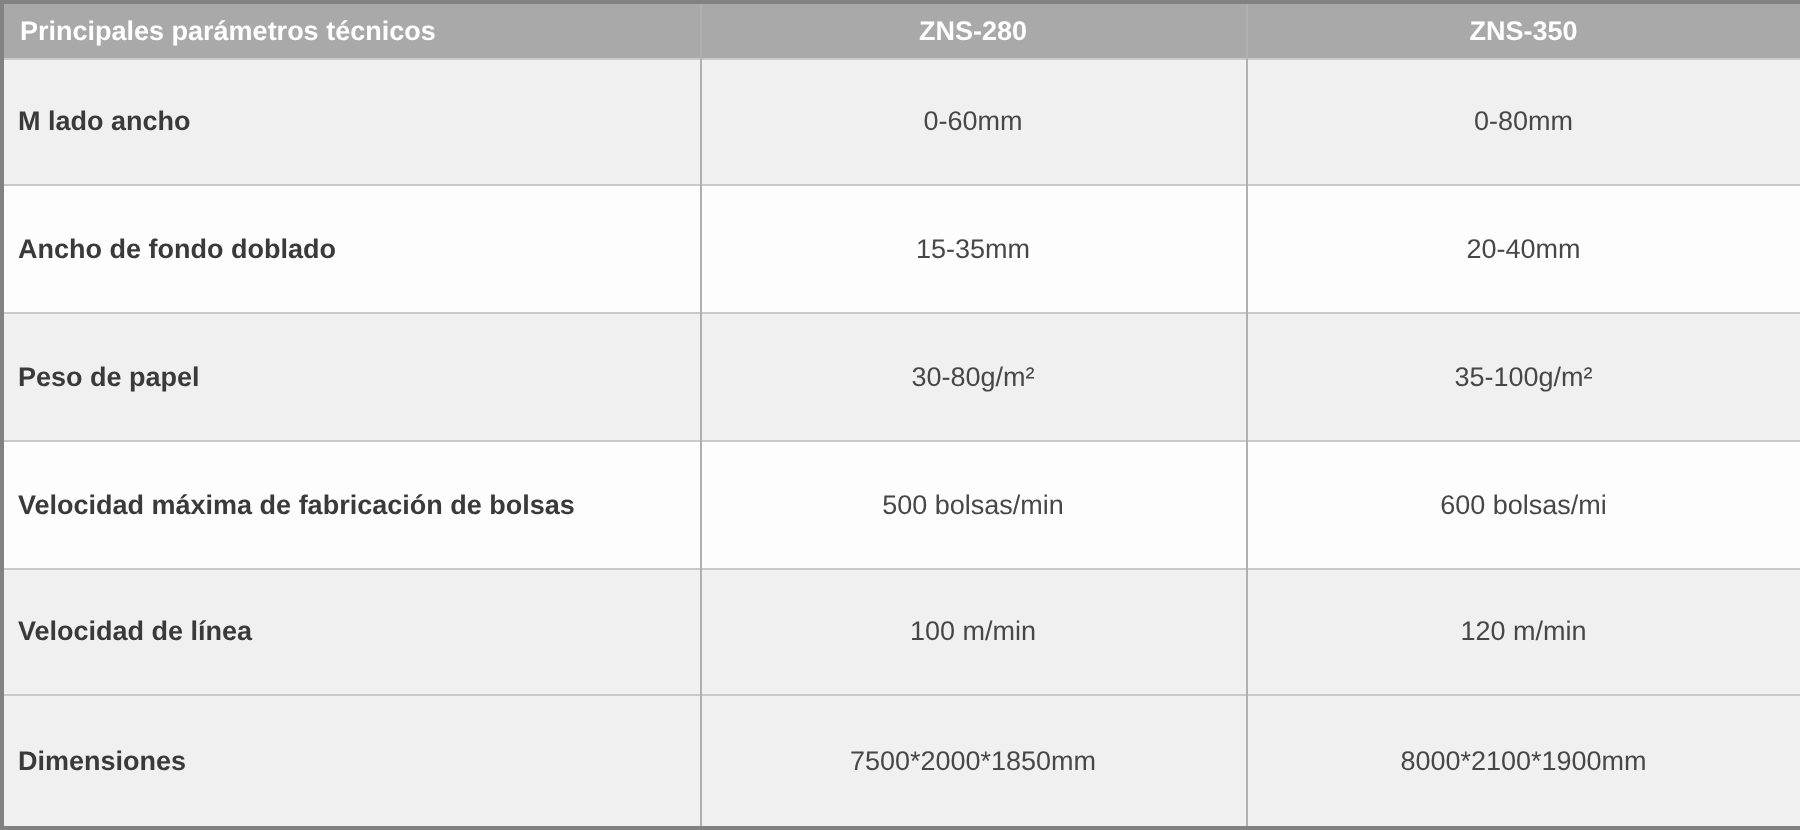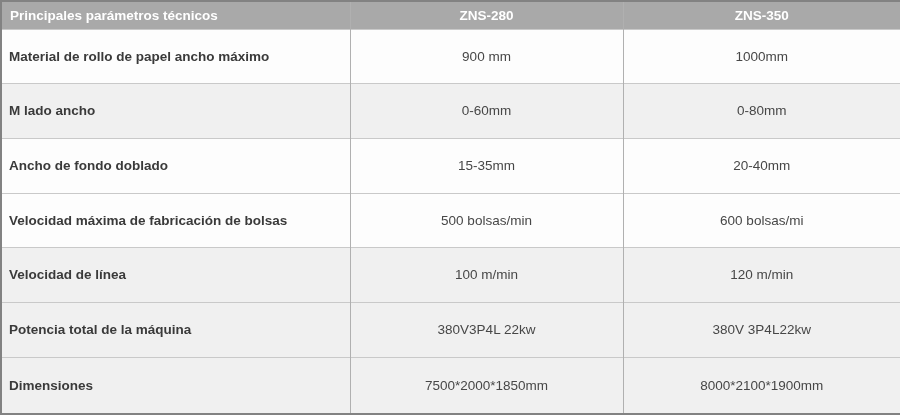--- a/index.html
+++ b/index.html
@@ -83,50 +83,45 @@
       <col class="c-v2">
     </colgroup>
     <thead>
       <tr class="header-row">
         <th class="h-param">Principales parámetros técnicos</th>
         <th class="h-model">ZNS-280</th>
         <th class="h-model">ZNS-350</th>
       </tr>
     </thead>
     <tbody>
-        <tr class="row-a">
-          <td class="param">Material de rollo de papel ancho máximo</td>
-          <td class="val">900 mm</td>
-          <td class="val">1000mm</td>
-        </tr>
         <tr class="row-b">
           <td class="param">M lado ancho</td>
           <td class="val">0-60mm</td>
           <td class="val">0-80mm</td>
         </tr>
         <tr class="row-a">
           <td class="param">Ancho de fondo doblado</td>
           <td class="val">15-35mm</td>
           <td class="val">20-40mm</td>
+        </tr>
+        <tr class="row-b">
+          <td class="param">Peso de papel</td>
+          <td class="val">30-80g/m²</td>
+          <td class="val">35-100g/m²</td>
         </tr>
         <tr class="row-a">
           <td class="param">Velocidad máxima de fabricación de bolsas</td>
           <td class="val">500 bolsas/min</td>
           <td class="val">600 bolsas/mi</td>
         </tr>
         <tr class="row-b">
           <td class="param">Velocidad de línea</td>
           <td class="val">100 m/min</td>
           <td class="val">120 m/min</td>
         </tr>
         <tr class="row-b">
-          <td class="param">Potencia total de la máquina</td>
-          <td class="val">380V3P4L 22kw</td>
-          <td class="val">380V 3P4L22kw</td>
-        </tr>
-        <tr class="row-b">
           <td class="param">Dimensiones</td>
           <td class="val">7500*2000*1850mm</td>
           <td class="val">8000*2100*1900mm</td>
         </tr>
       </tbody>
   </table>
 </div>
 
 </body></html>

